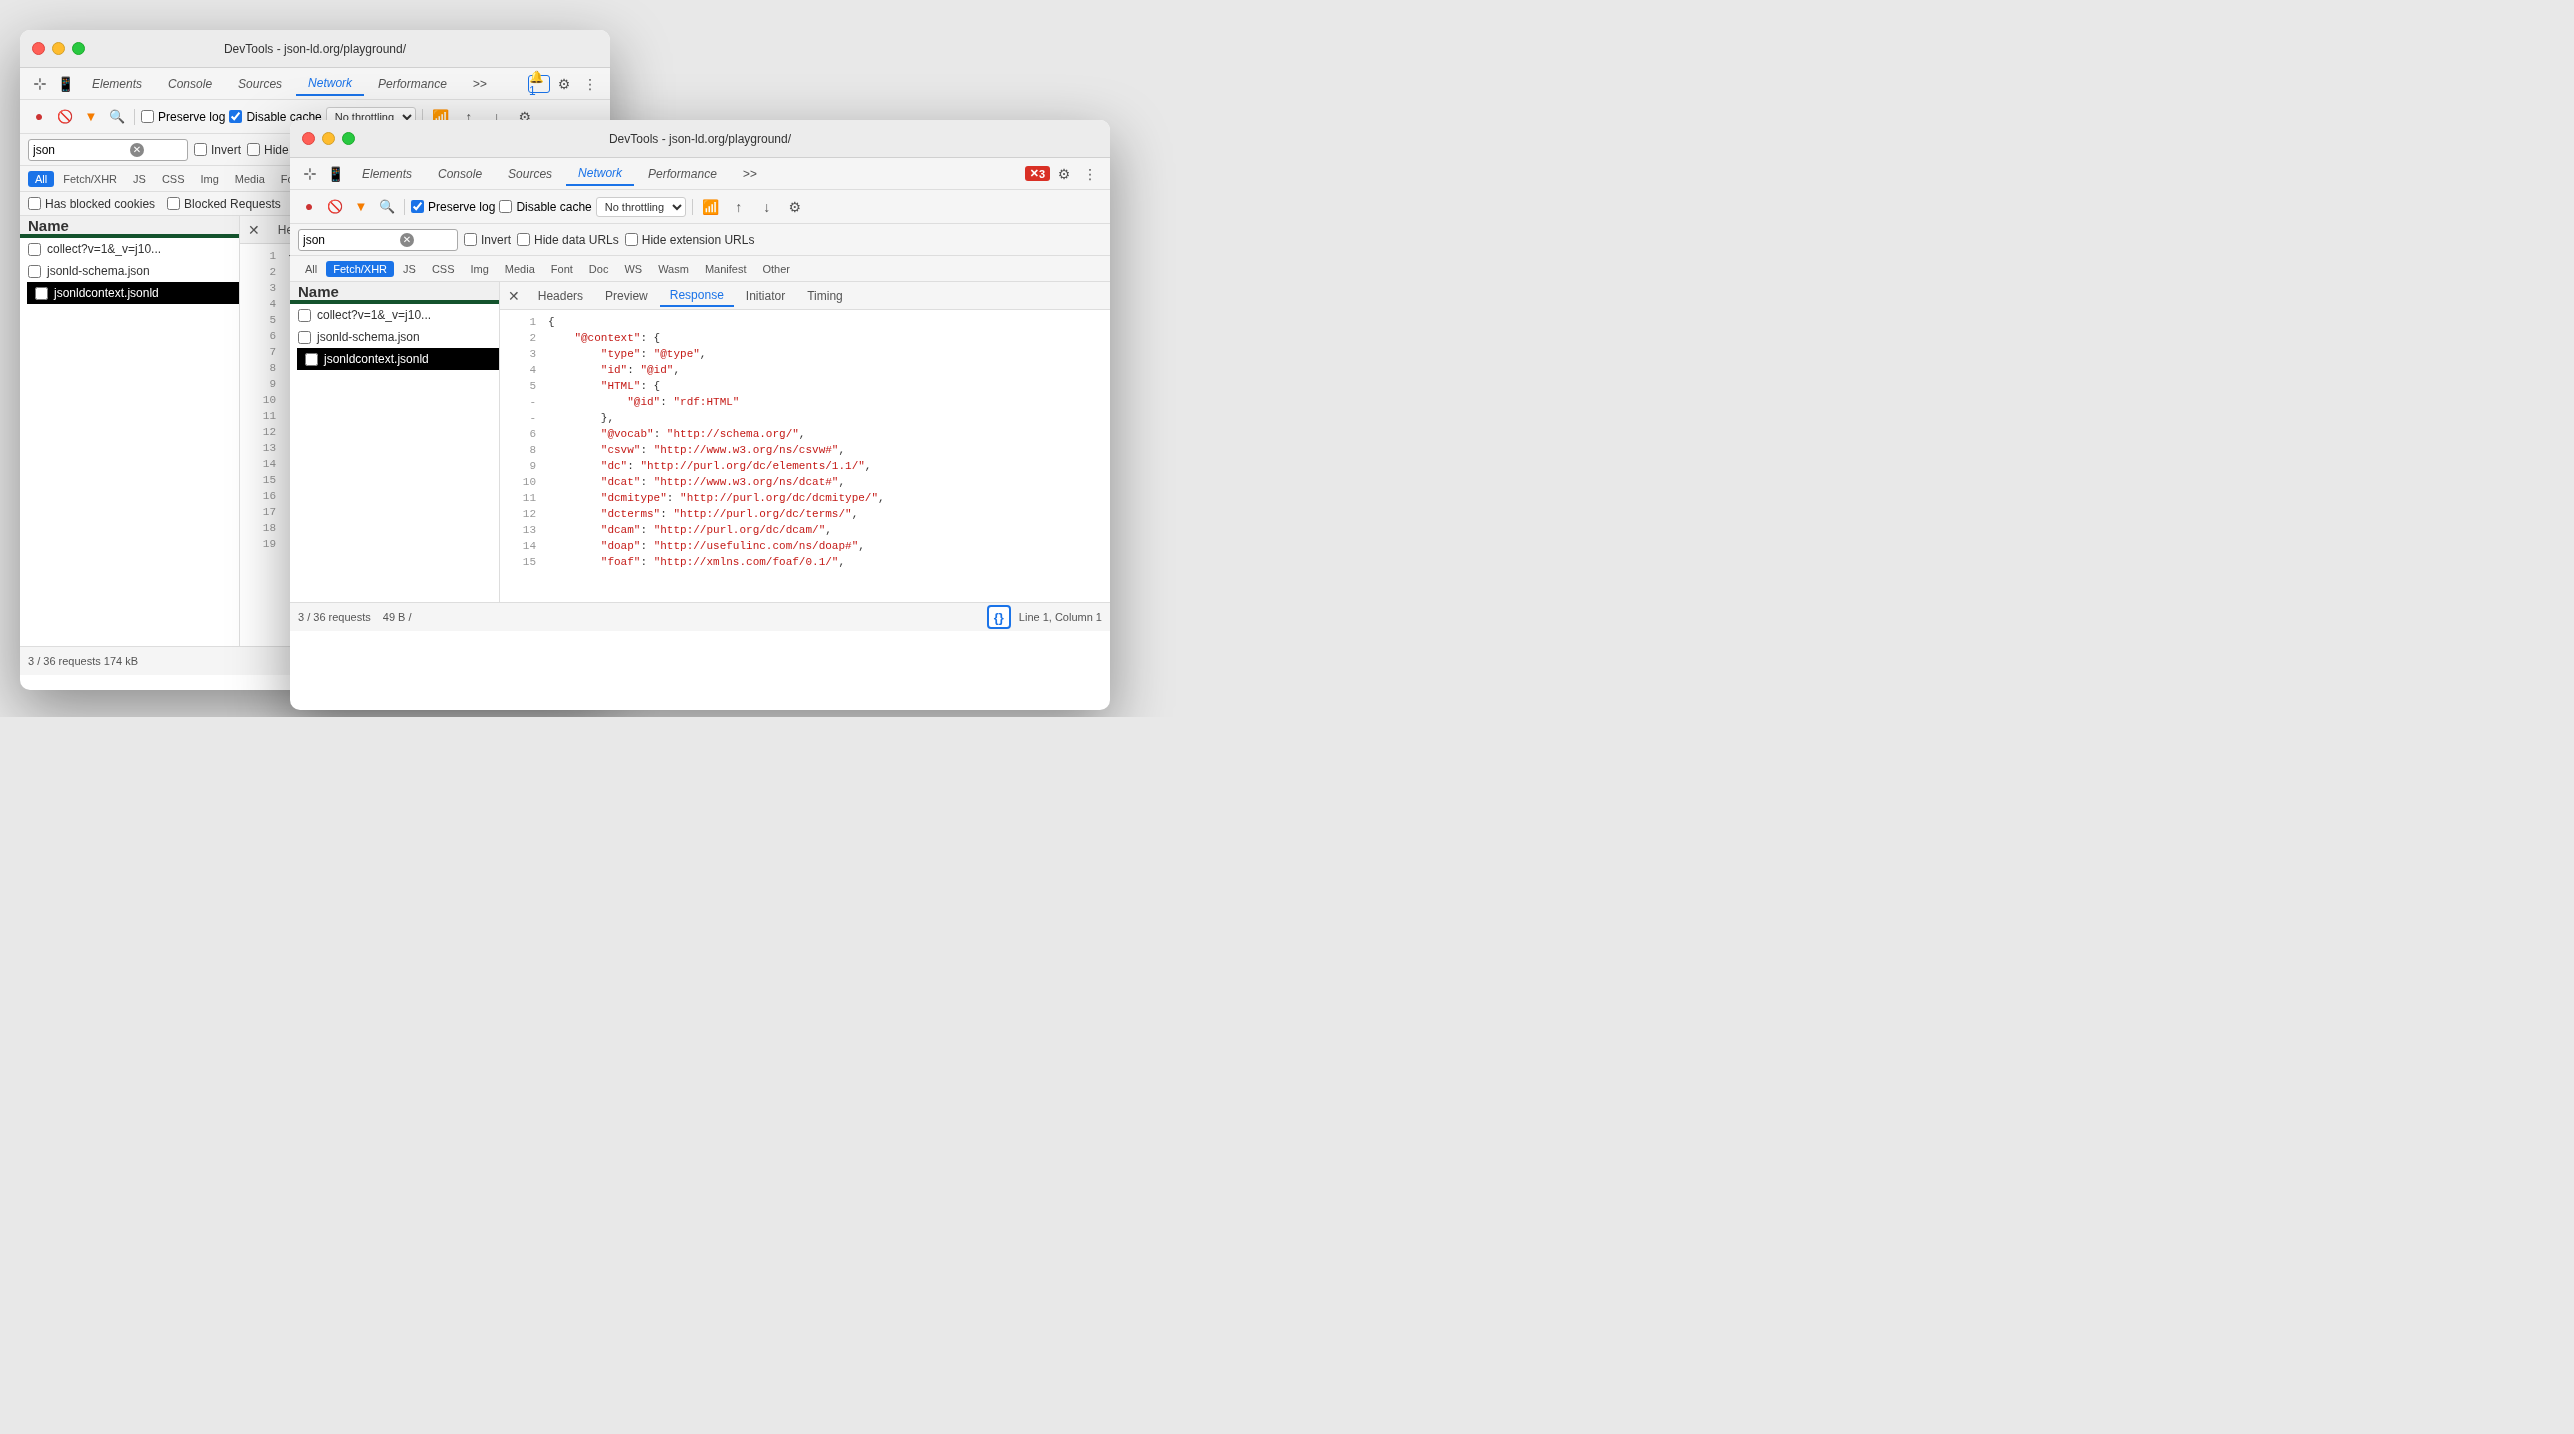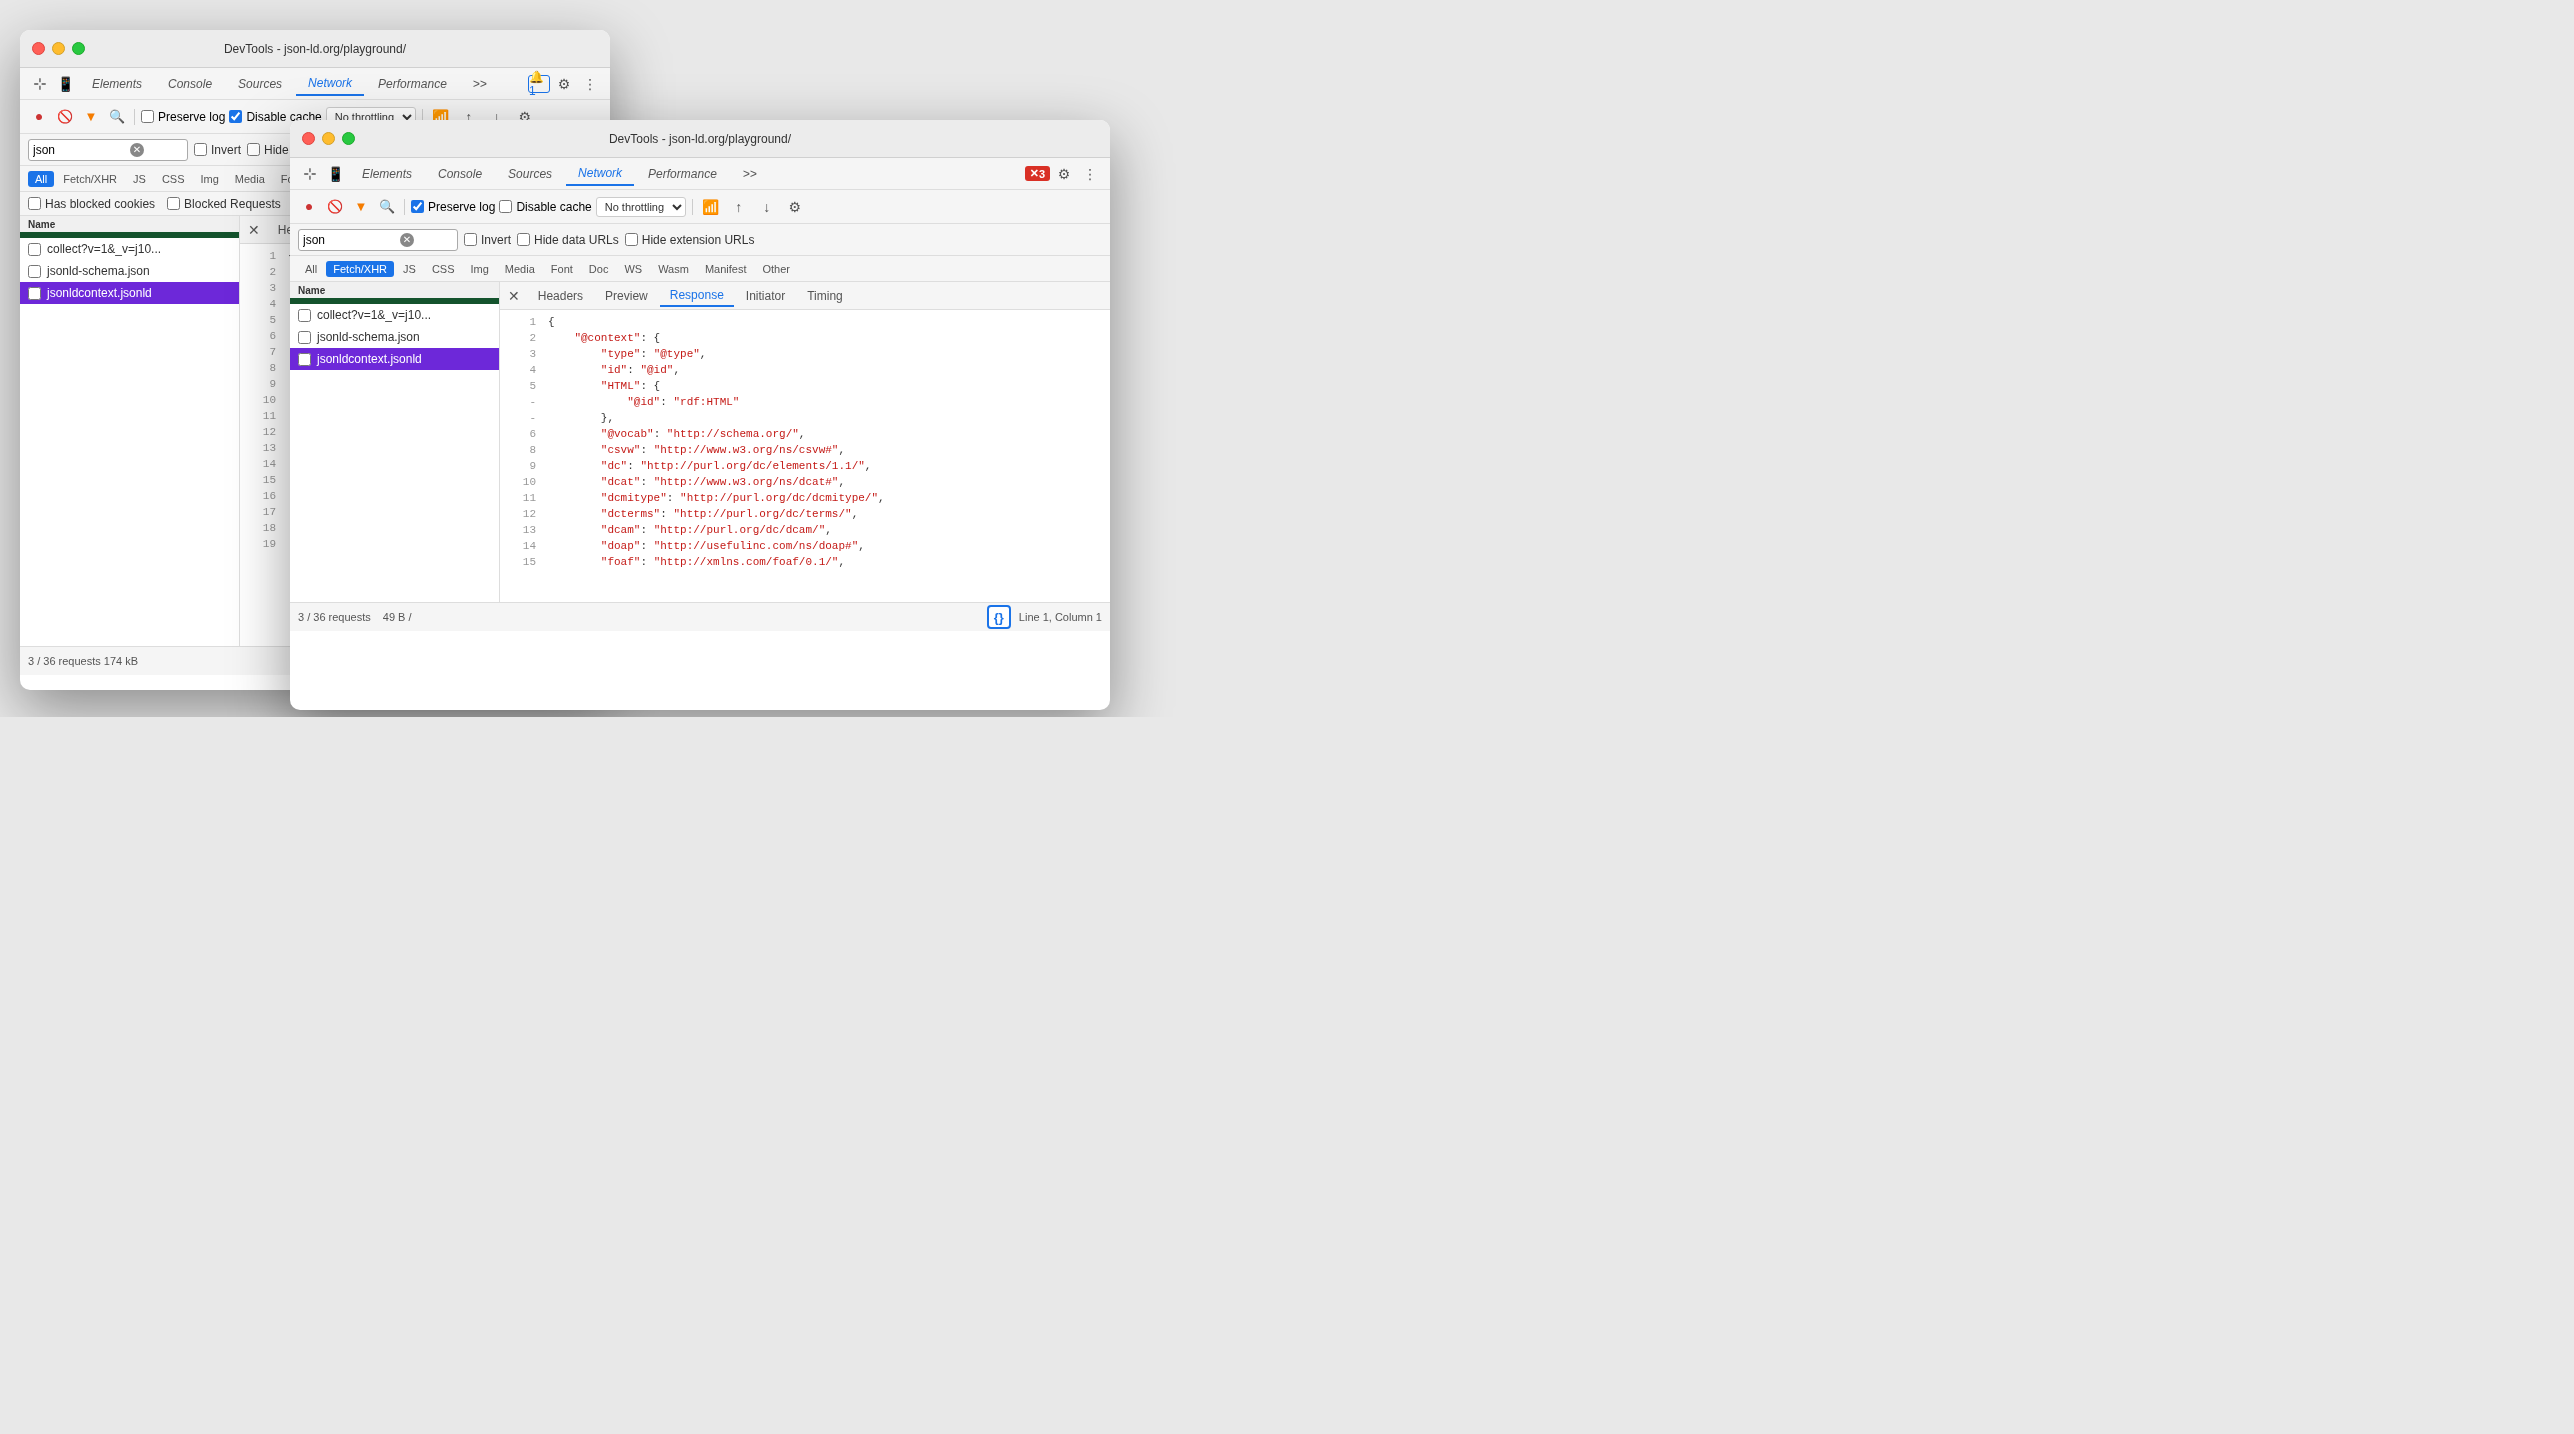--- a/index.html
+++ b/index.html
@@ -204,40 +204,40 @@
     .file-list-panel {
       width: 220px;
       border-right: 1px solid #ddd;
       background: #fff;
       overflow: hidden;
     }
 
     .file-list-header {
       background: #f0f0f0;
       padding: 3px 8px;
-      font-size: 10px;
+      font-size: 15px;
       font-weight: 600;
       color: #333;
-      border-bottom: 6px solid #14532d;
+      border-bottom: 4px solid #14532d;
       height: 22px;
       display: flex;
       align-items: center;
     }
 
     .file-item {
       display: flex;
       align-items: center;
       padding: 3px 8px;
       font-size: 12px;
       color: #333;
       cursor: pointer;
       gap: 6px;
       height: 22px;
     }
-    .file-item.selected { background: #6d28d9; color: white; }
+    .file-item.selected { background: #000000; color: white; margin-left: 7px; }
     .file-item input[type="checkbox"] { cursor: pointer; }
 
     
     .detail-panel {
       flex: 1;
       display: flex;
       flex-direction: column;
       overflow: hidden;
     }
 

